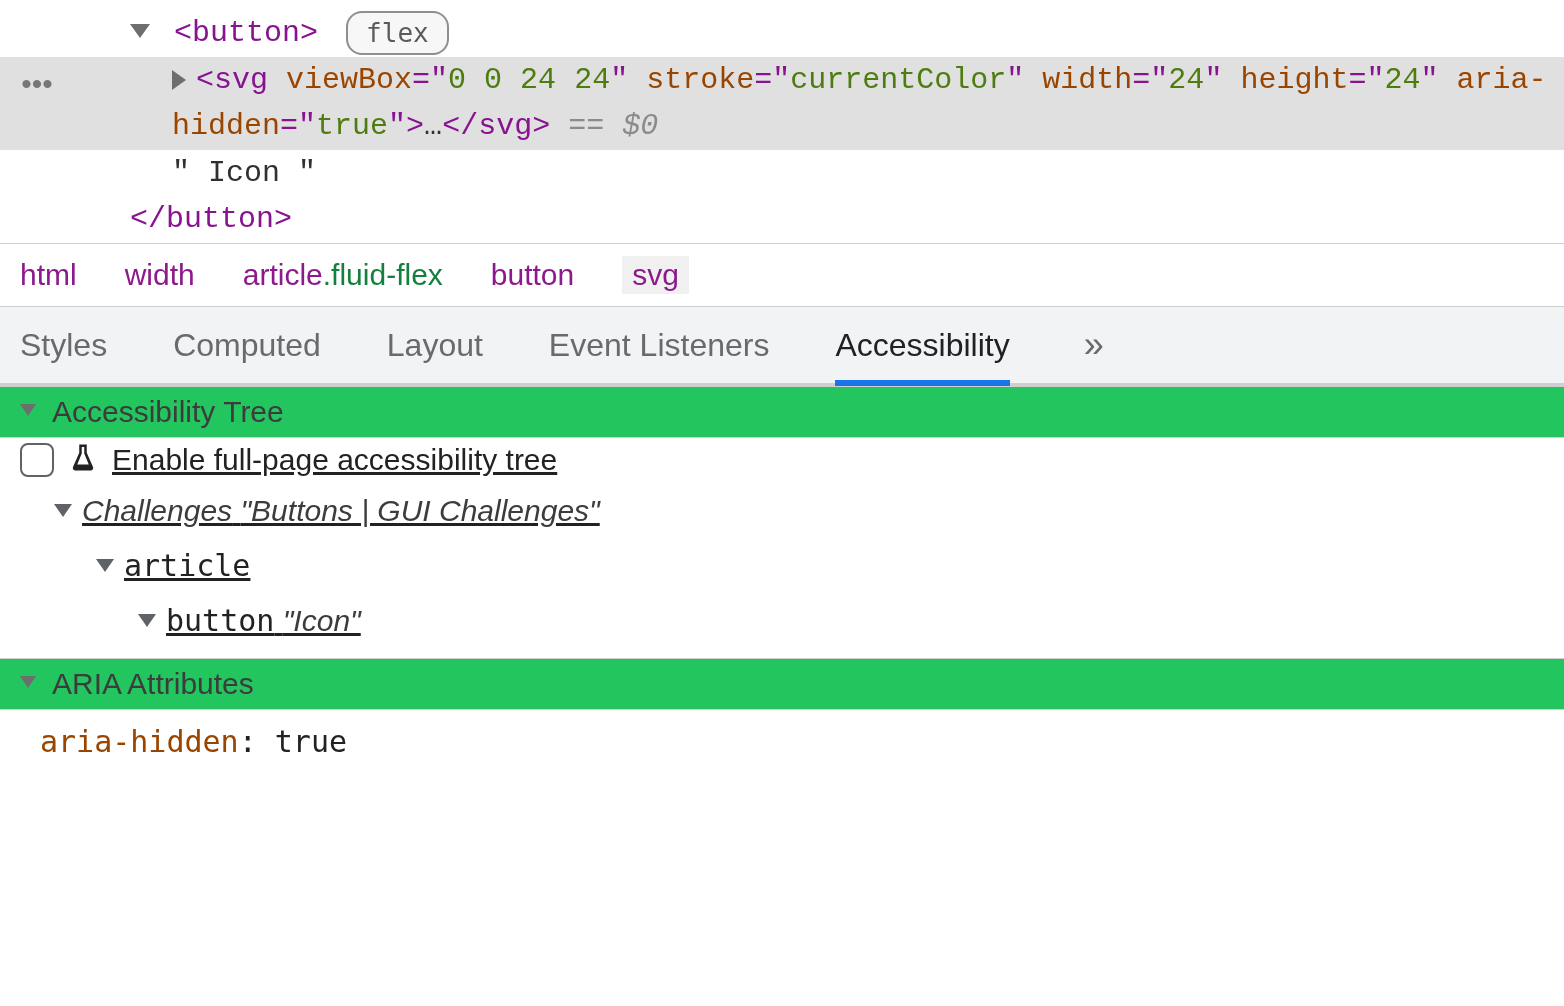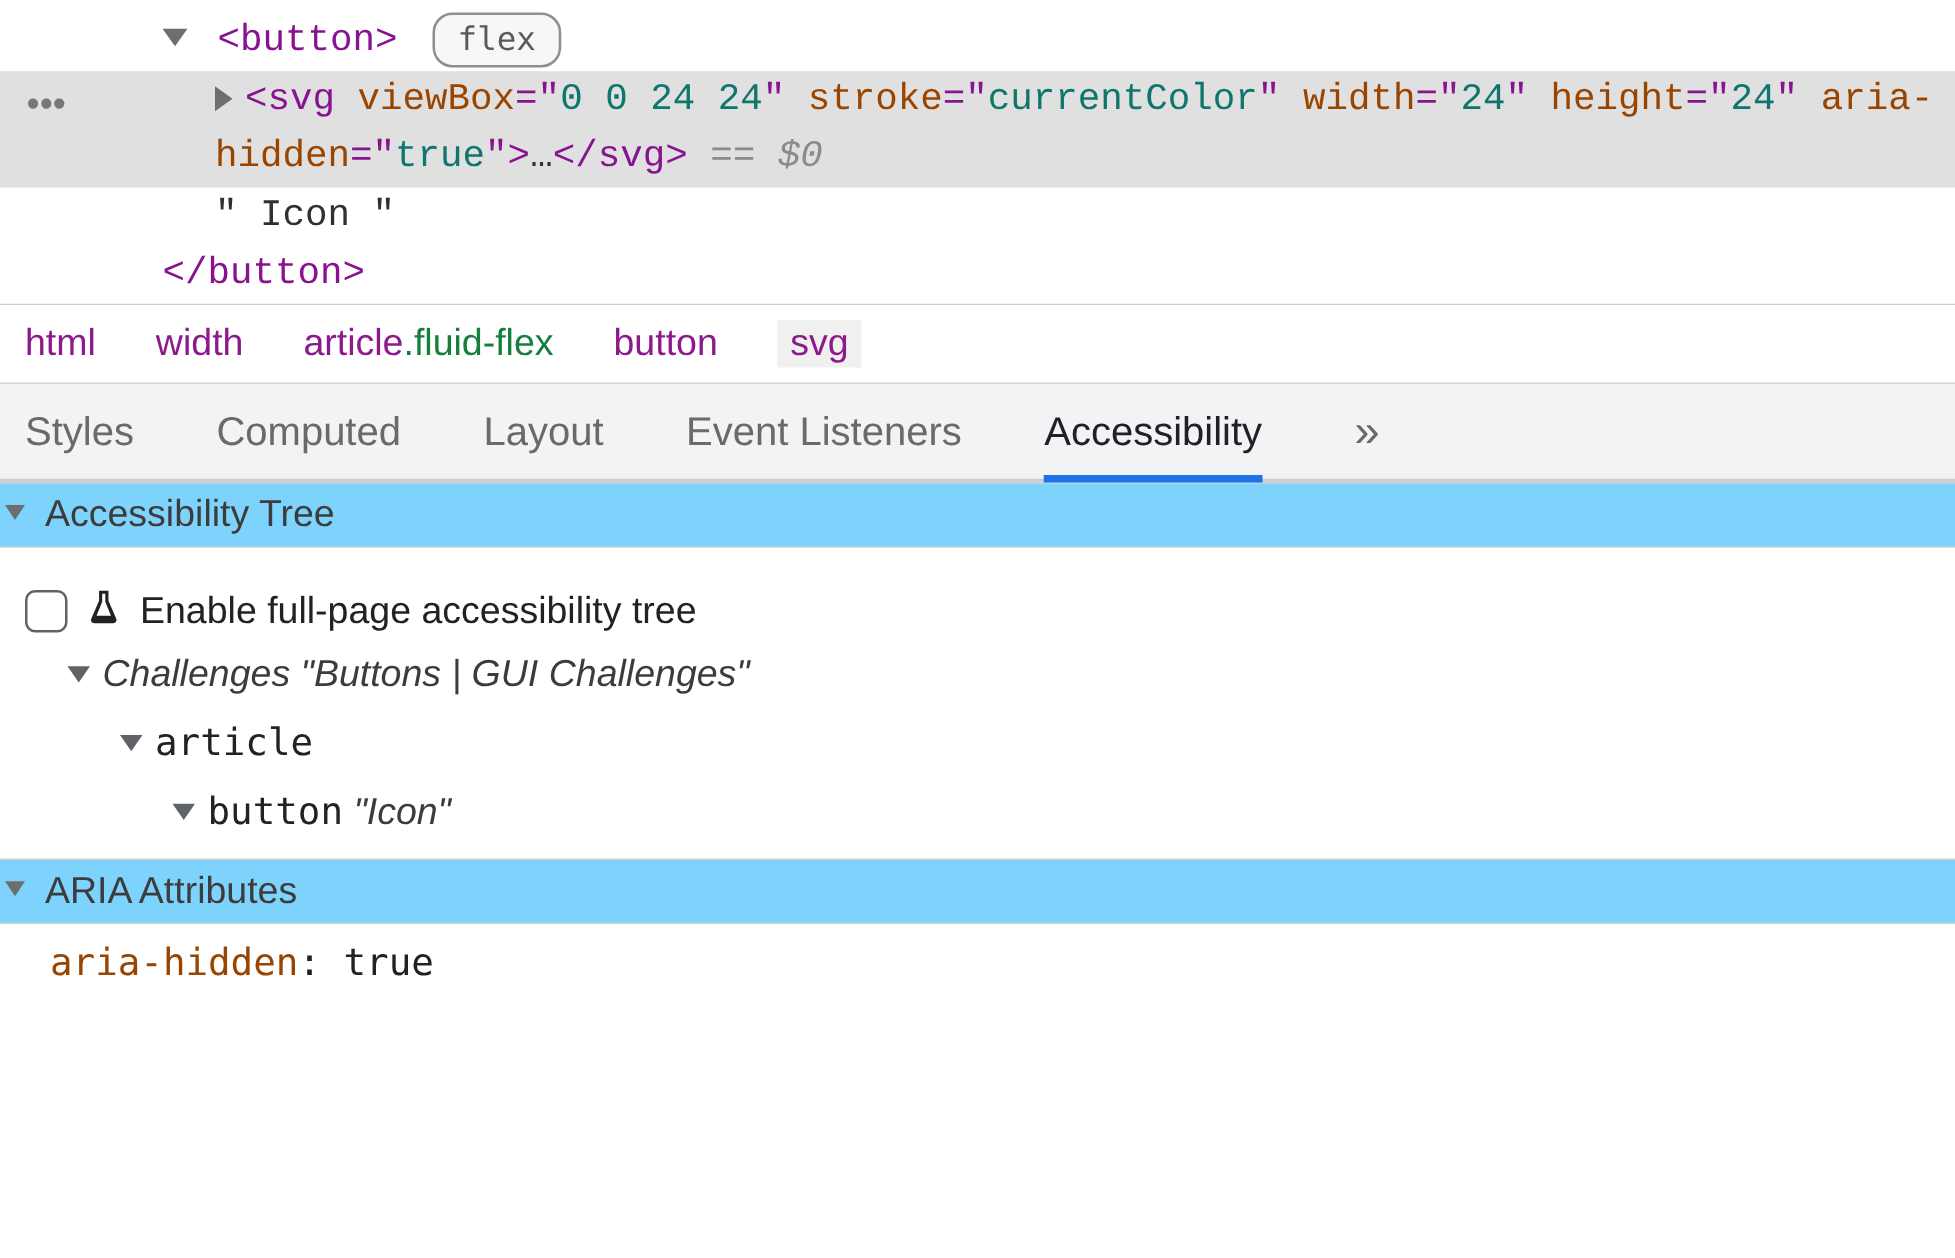--- a/index.html
+++ b/index.html
@@ -53,21 +53,21 @@
   }
   .twisty-right {
     border-top: 10px solid transparent;
     border-bottom: 10px solid transparent;
     border-left: 14px solid #6e6e6e;
     margin-right: 10px;
   }
   .tag-punc { color: #881391; }
   .tag-name { color: #881391; }
   .attr-name { color: #994500; }
-  .attr-val  { color: #0f766e; }
+  .attr-val  { color: #4d7c0f; }
   .collapsed-ellipsis { color: #333; }
   .ref-text { color: #8b8b8b; font-style: italic; }
   .badge-pill {
     display: inline-block;
     border: 2px solid #8f8f8f;
     border-radius: 16px;
     padding: 0 18px;
     font-size: 26px;
     color: #5a5a5a;
     background: #f7f7f7;
@@ -114,40 +114,41 @@
   }
   .tabs-more {
     color: #6a6a6a;
     font-size: 36px;
     padding: 0 8px;
     letter-spacing: -4px;
   }
 
   
   .section-header {
-    background: #7dd3fc;
+    background: #22c55e;
     border-top: 1px solid #cfcfcf;
     border-bottom: 1px solid #cfcfcf;
-    padding: 8px 4px;
+    padding: 8px 20px;
     font-size: 30px;
     color: #3c3c3c;
     display: flex;
     align-items: center;
     gap: 10px;
   }
   .section-header .twisty-down {
     border-left-width: 8px;
     border-right-width: 8px;
     border-top-width: 12px;
   }
 
   
   .a11y-body {
-    padding: 28px 0 10px 0;
-    font-size: 30px;
+    padding: 0 0 10px 0;
+    font-size: 30px;
+    text-decoration: underline;
   }
   .a11y-row {
     display: flex;
     align-items: center;
     padding: 4px 20px;
     gap: 14px;
   }
   .a11y-row-checkbox {
     width: 34px; height: 34px;
     border: 2px solid #5f6368;

